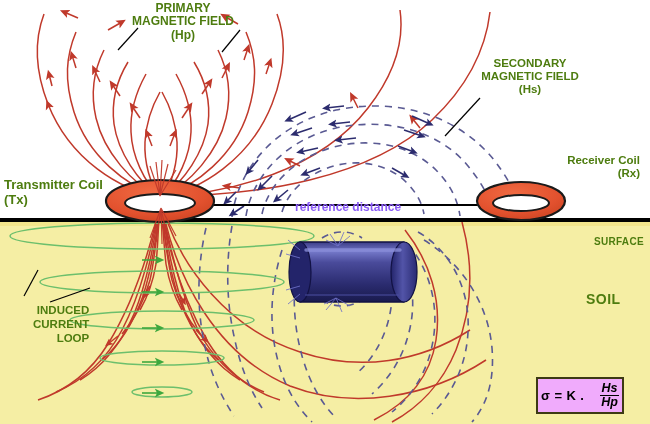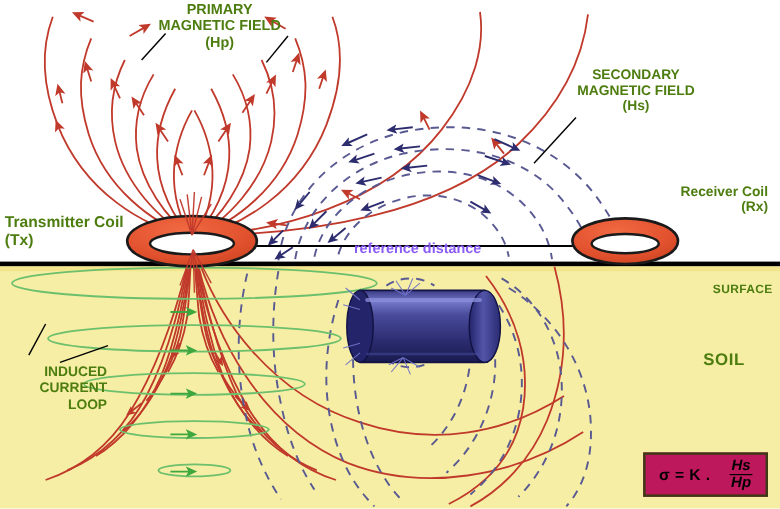--- a/index.html
+++ b/index.html
@@ -81,23 +81,23 @@
     font-weight: bold;
     color: #F2E85C;
     letter-spacing: 0.2px;
     text-shadow: 0 1px 1px rgba(0,0,0,0.6);
     font-family: "Liberation Sans", sans-serif;
     white-space: pre;
   }
   #formula-box {
     position: absolute;
     left: 536px; top: 377px;
-    width: 104px; height: 37px;
+    width: 88px; height: 37px;
     border: 2px solid #3d3a14;
-    background: #be185d;
+    background: #f0abfc;
     box-sizing: border-box;
   }
   #formula-inner {
     display: flex;
     align-items: center;
     justify-content: center;
     height: 100%;
     font-size: 13px;
     font-weight: bold;
     color: #000;

